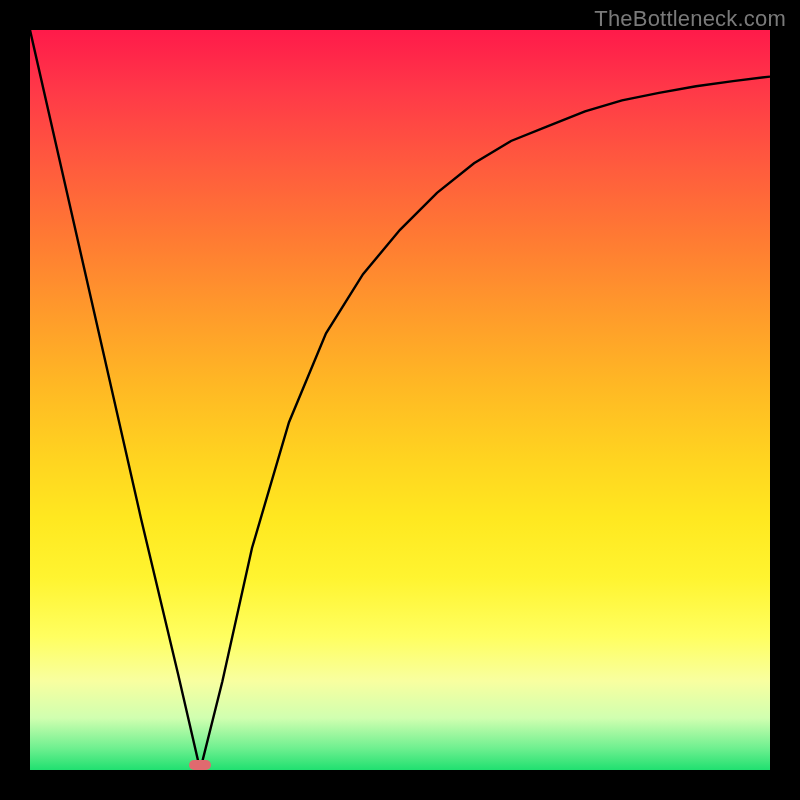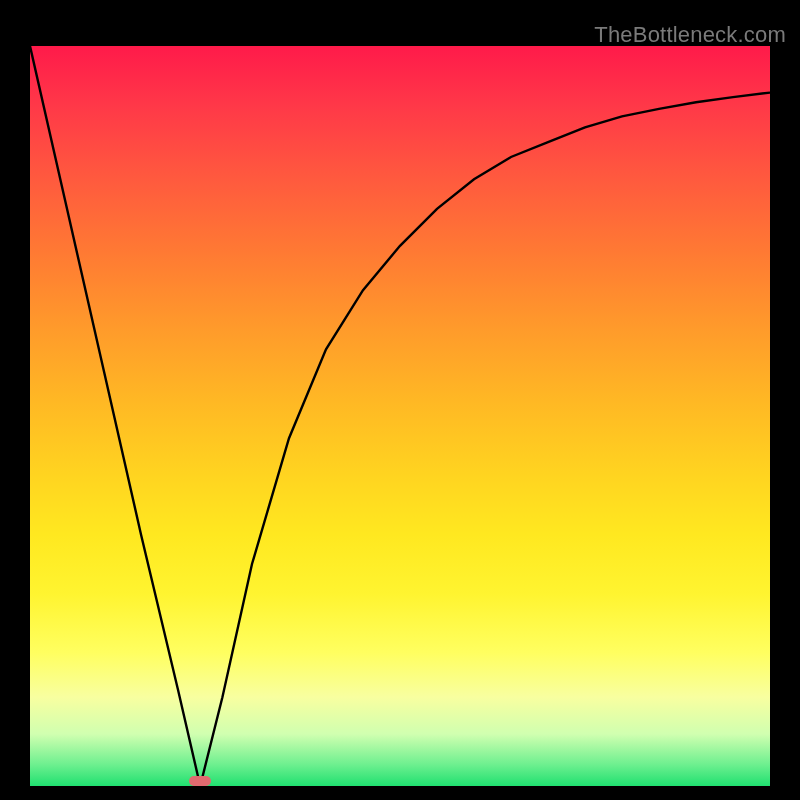--- a/index.html
+++ b/index.html
@@ -6,21 +6,21 @@
     margin: 0;
     padding: 0;
     width: 800px;
     height: 800px;
     background: #000;
     position: relative;
     font-family: Arial, sans-serif;
   }
   .frame {
     position: absolute;
-    top: 16px;
+    top: 0;
     left: 0;
     width: 800px;
     height: 672px;
     background: #000;
   }
   .plot-area {
     position: absolute;
     top: 30px;
     left: 30px;
     width: 740px;

